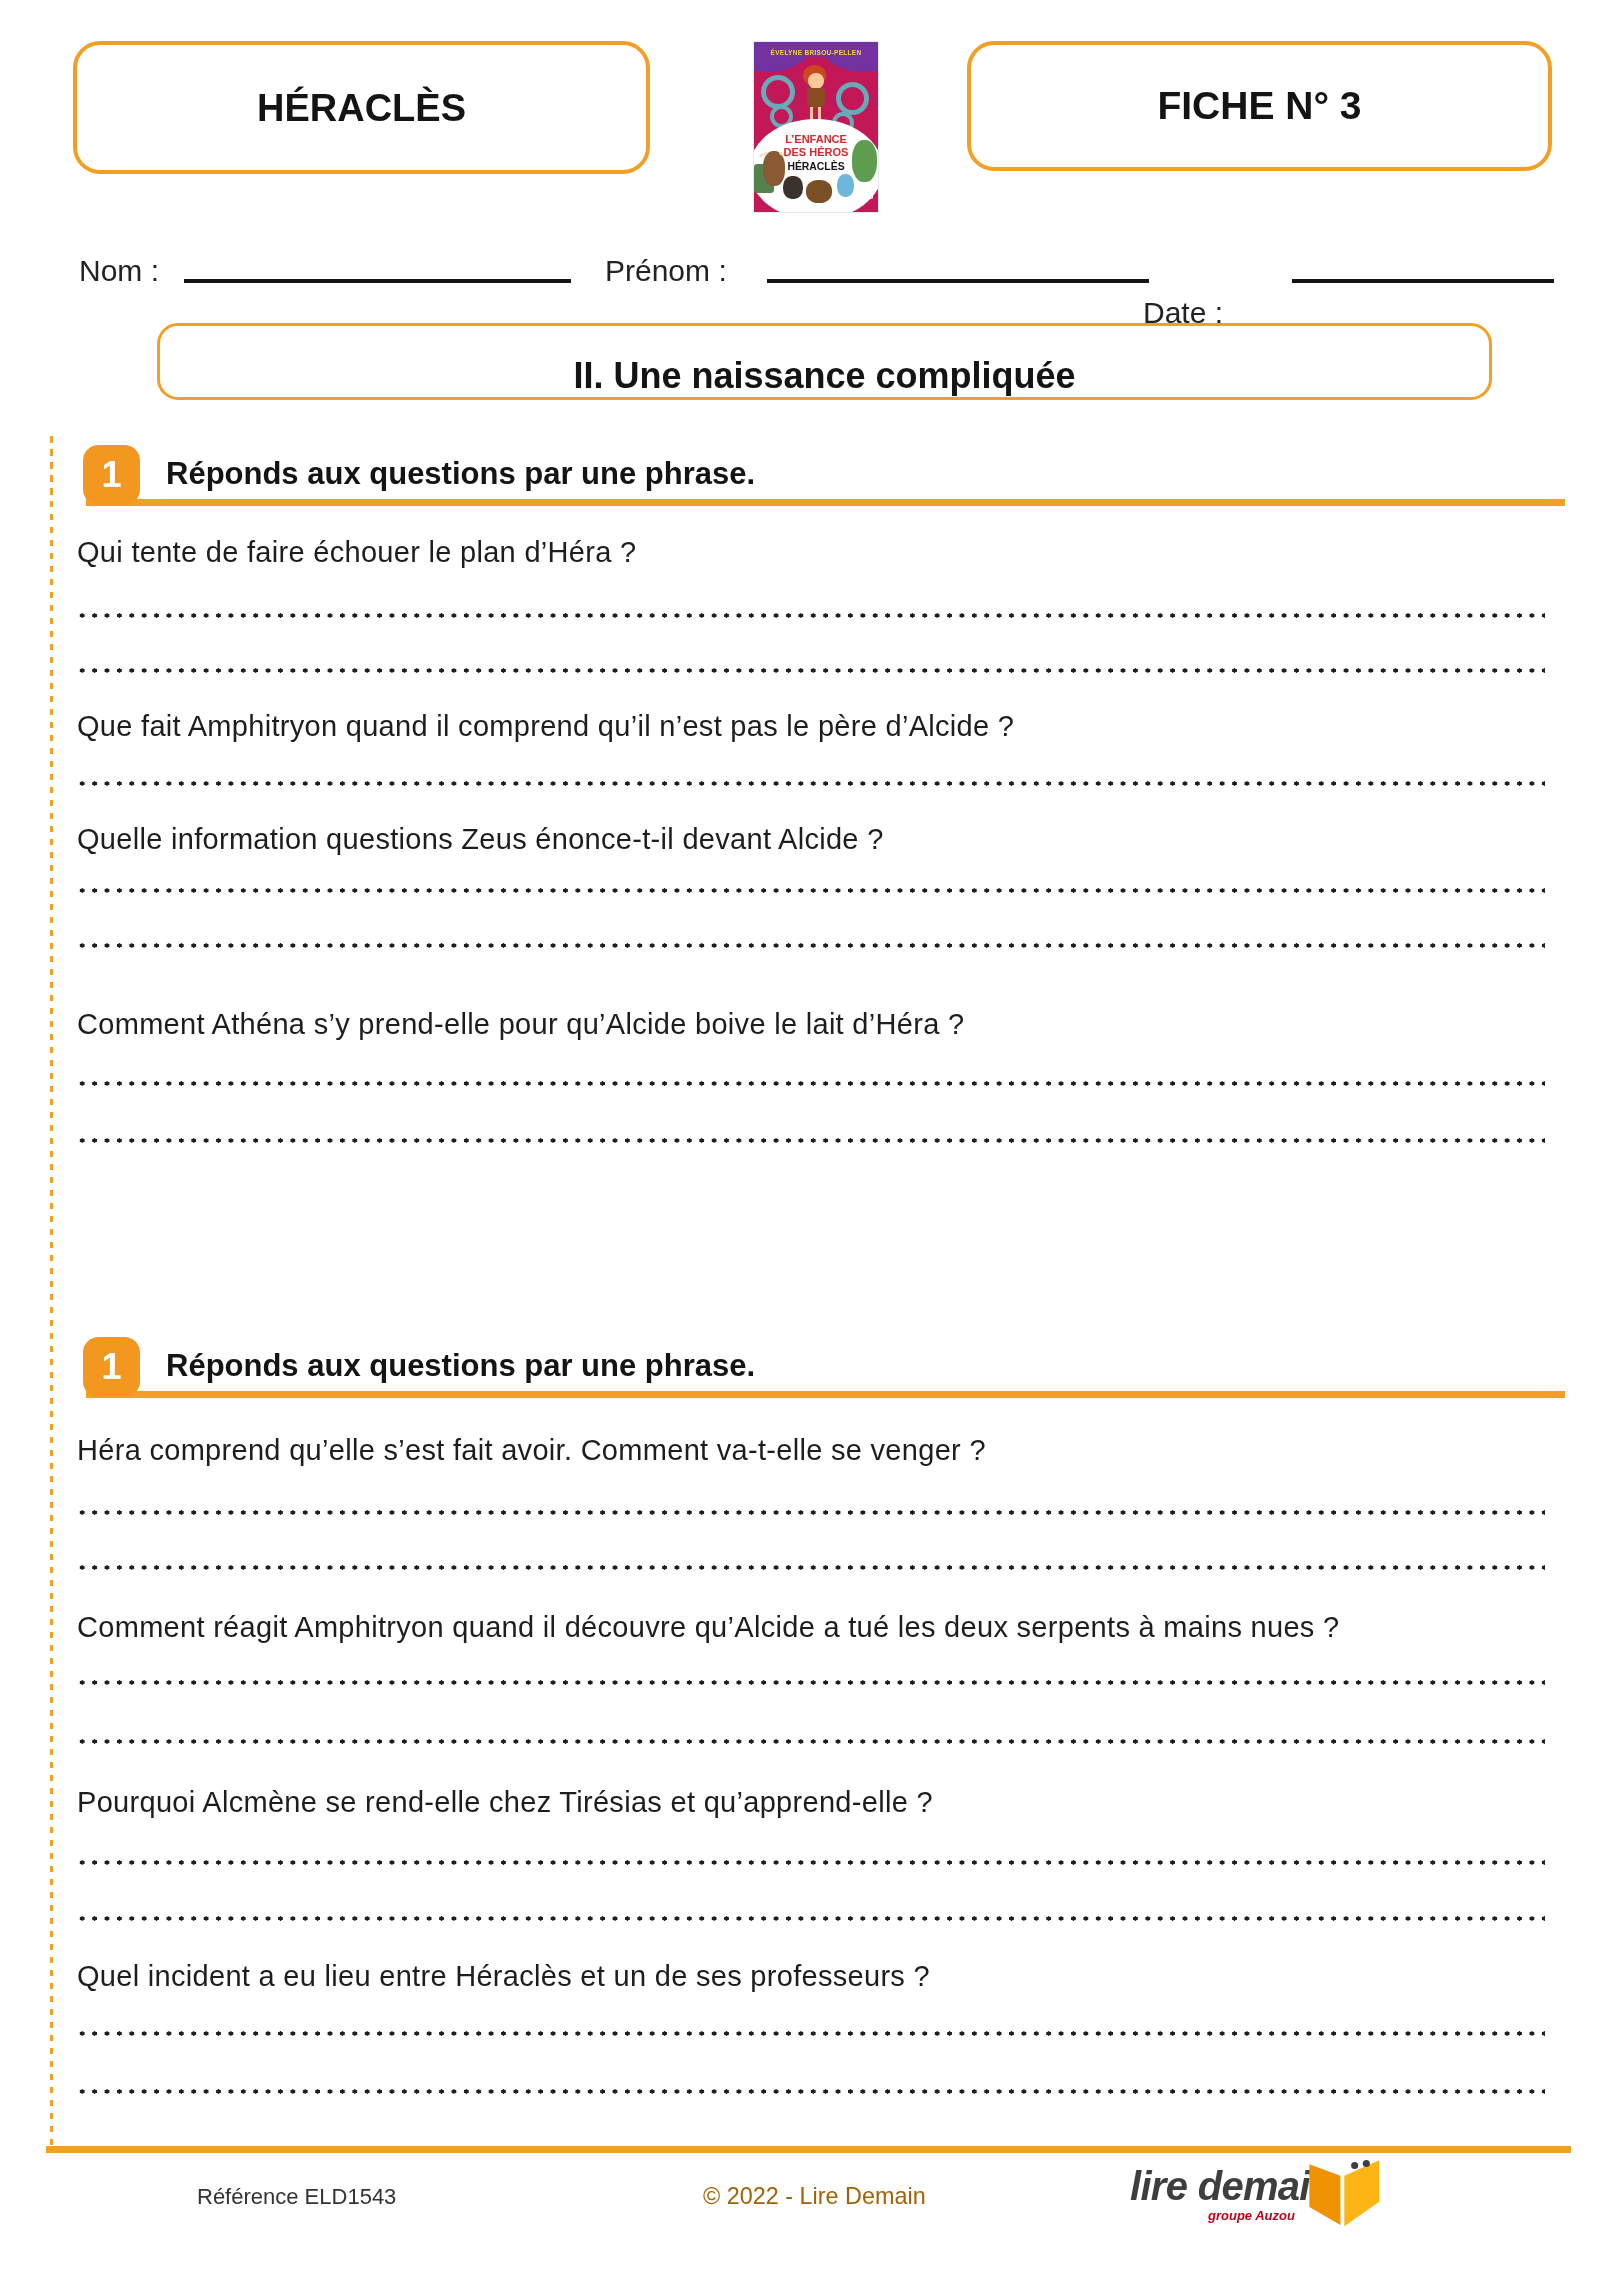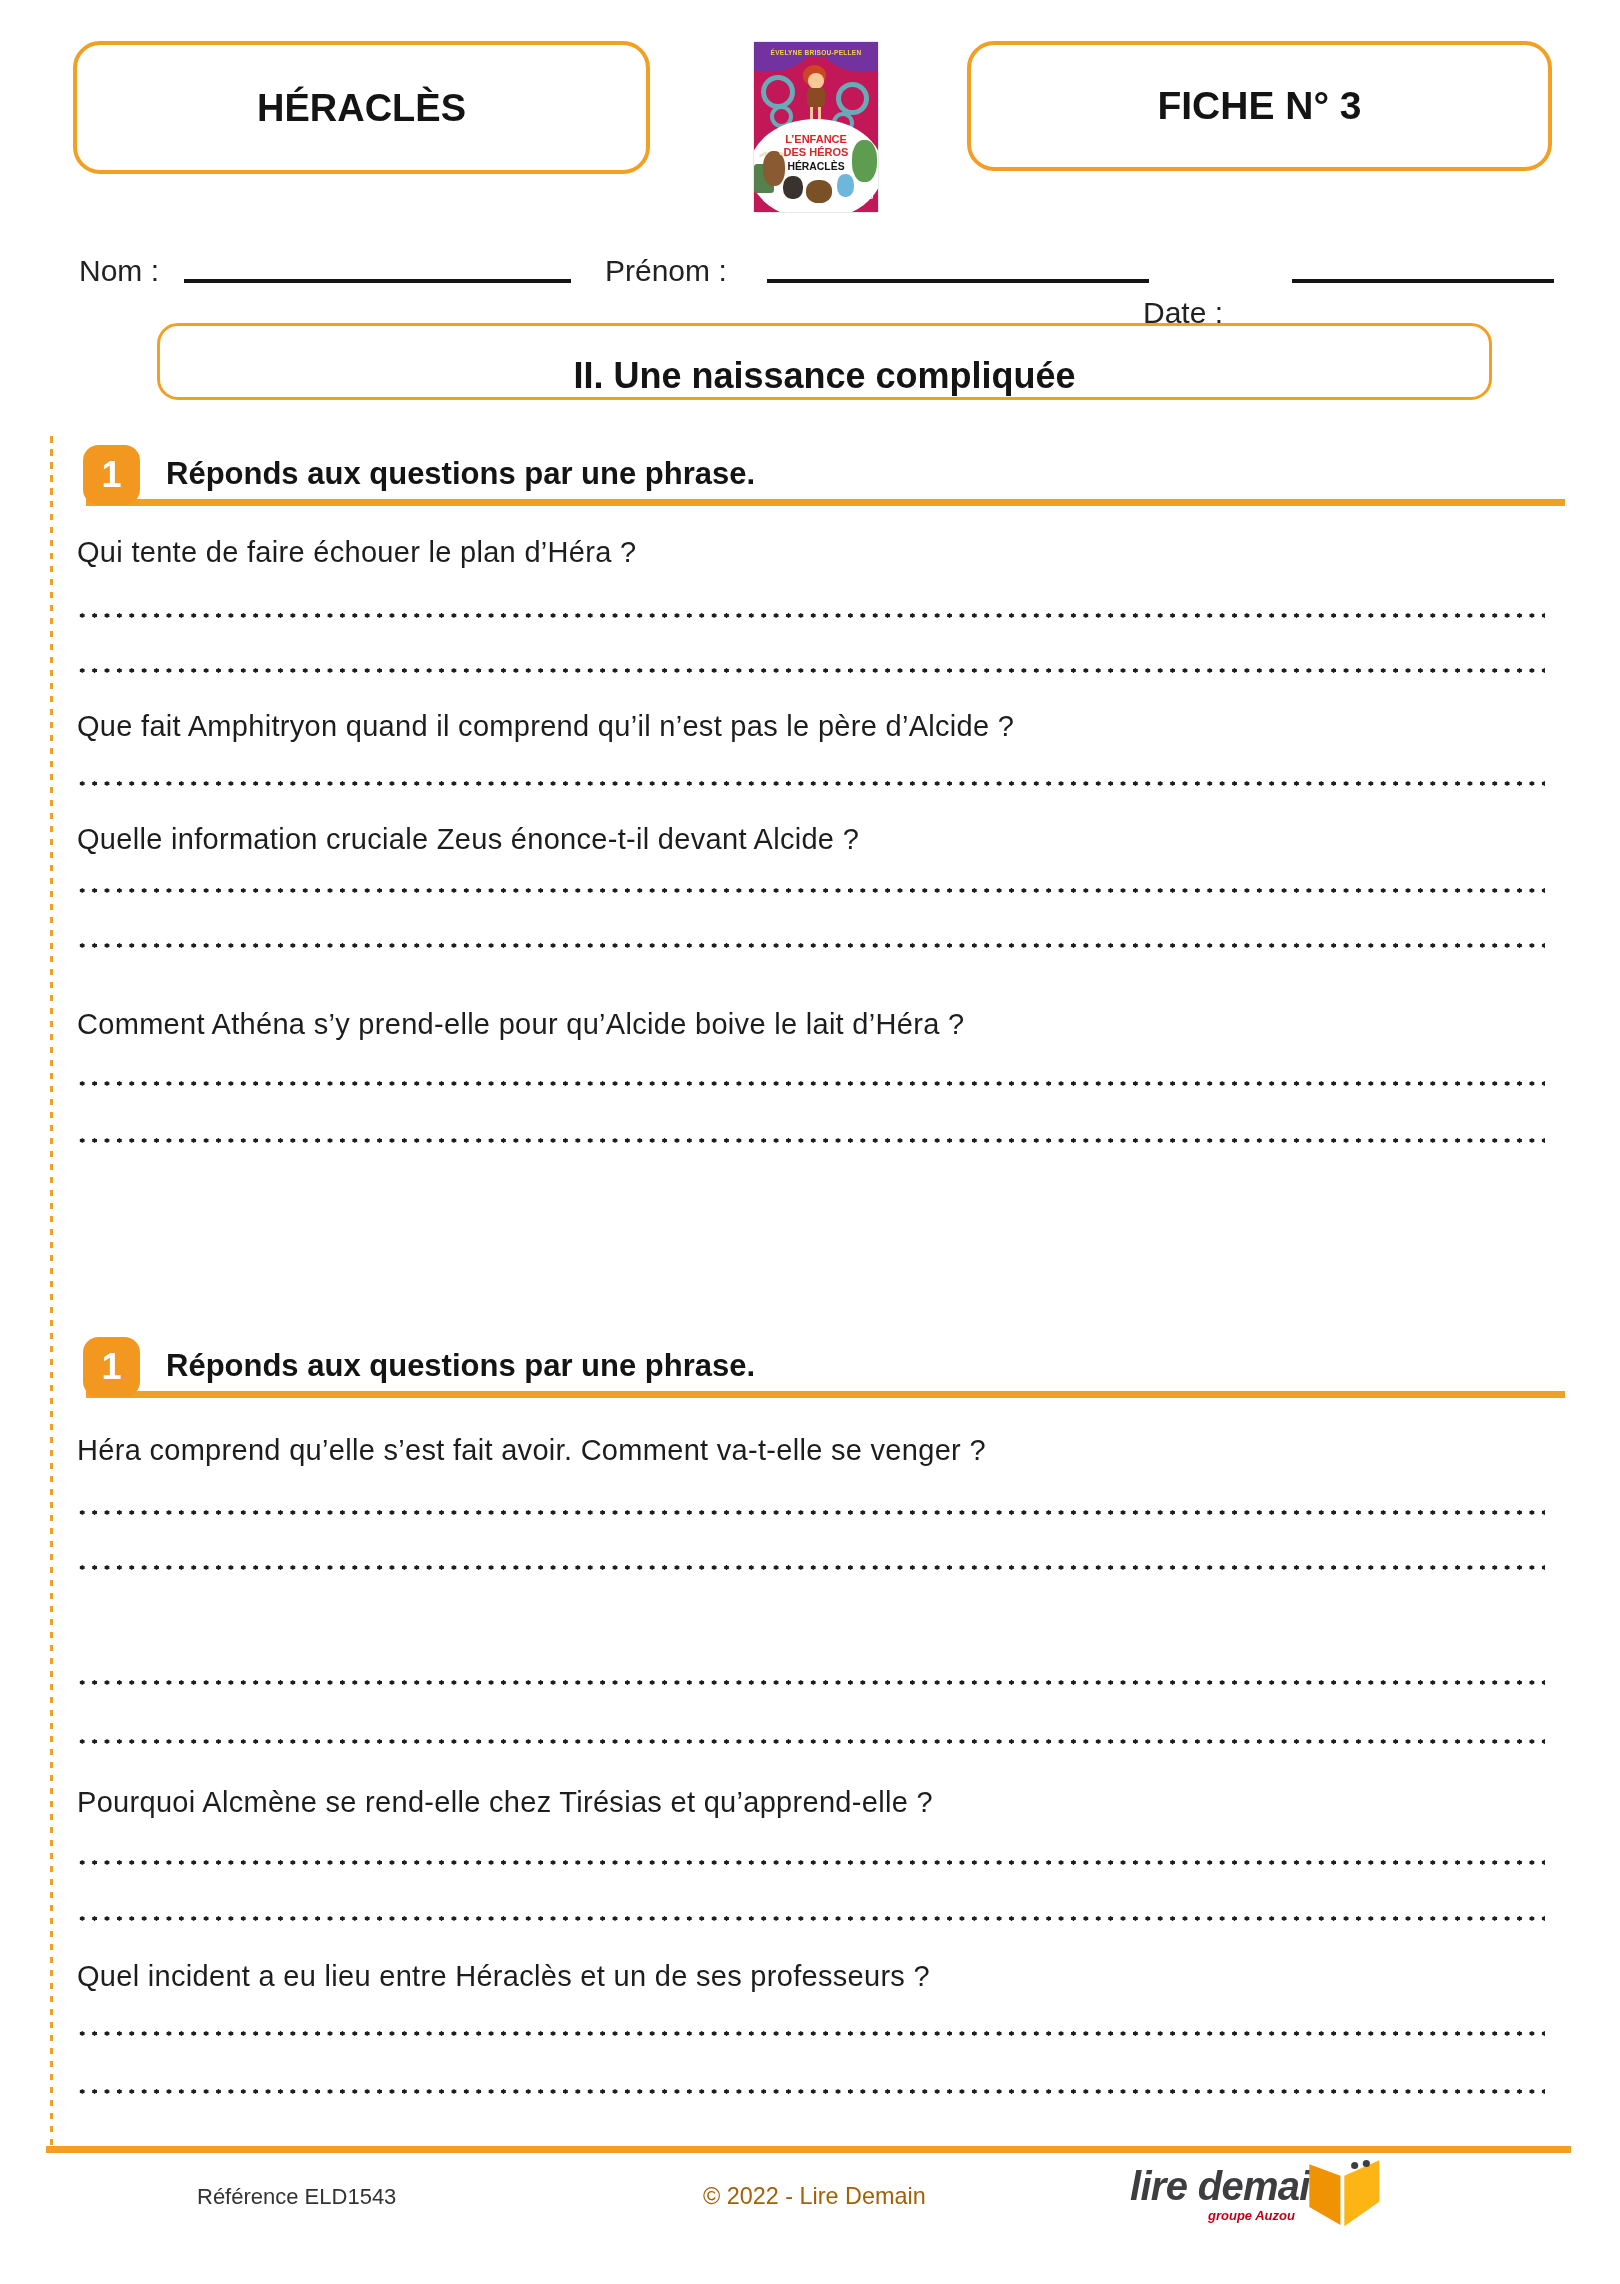--- a/index.html
+++ b/index.html
@@ -150,37 +150,38 @@
   <div class="badge" style="top:445px;">1</div>
   <div class="instr" style="top:456px;">Réponds aux questions par une phrase.</div>
 
   <div class="q" style="top:536px;">Qui tente de faire échouer le plan d’Héra ?</div>
   <div class="dots" style="top:613px;"></div>
   <div class="dots" style="top:668px;"></div>
 
   <div class="q" style="top:710px;">Que fait Amphitryon quand il comprend qu’il n’est pas le père d’Alcide ?</div>
   <div class="dots" style="top:781px;"></div>
 
-  <div class="q" style="top:823px;">Quelle information cruciale Zeus énonce-t-il devant Alcide ?</div>
+  <div class="q" style="top:823px;">Quelle information questions Zeus énonce-t-il devant Alcide ?</div>
   <div class="dots" style="top:888px;"></div>
   <div class="dots" style="top:943px;"></div>
 
   <div class="q" style="top:1008px;">Comment Athéna s’y prend-elle pour qu’Alcide boive le lait d’Héra ?</div>
   <div class="dots" style="top:1081px;"></div>
   <div class="dots" style="top:1138px;"></div>
 
 
   <div class="rule" style="top:1391px;"></div>
   <div class="badge" style="top:1337px;">1</div>
   <div class="instr" style="top:1348px;">Réponds aux questions par une phrase.</div>
 
   <div class="q" style="top:1434px;">Héra comprend qu’elle s’est fait avoir. Comment va-t-elle se venger ?</div>
   <div class="dots" style="top:1510px;"></div>
   <div class="dots" style="top:1565px;"></div>
 
+  <div class="q" style="top:1611px;">Comment réagit Amphitryon quand il découvre qu’Alcide a tué les deux serpents à mains nues ?</div>
   <div class="dots" style="top:1680px;"></div>
   <div class="dots" style="top:1739px;"></div>
 
   <div class="q" style="top:1786px;">Pourquoi Alcmène se rend-elle chez Tirésias et qu’apprend-elle ?</div>
   <div class="dots" style="top:1860px;"></div>
   <div class="dots" style="top:1916px;"></div>
 
   <div class="q" style="top:1960px;">Quel incident a eu lieu entre Héraclès et un de ses professeurs ?</div>
   <div class="dots" style="top:2031px;"></div>
   <div class="dots" style="top:2089px;"></div>

